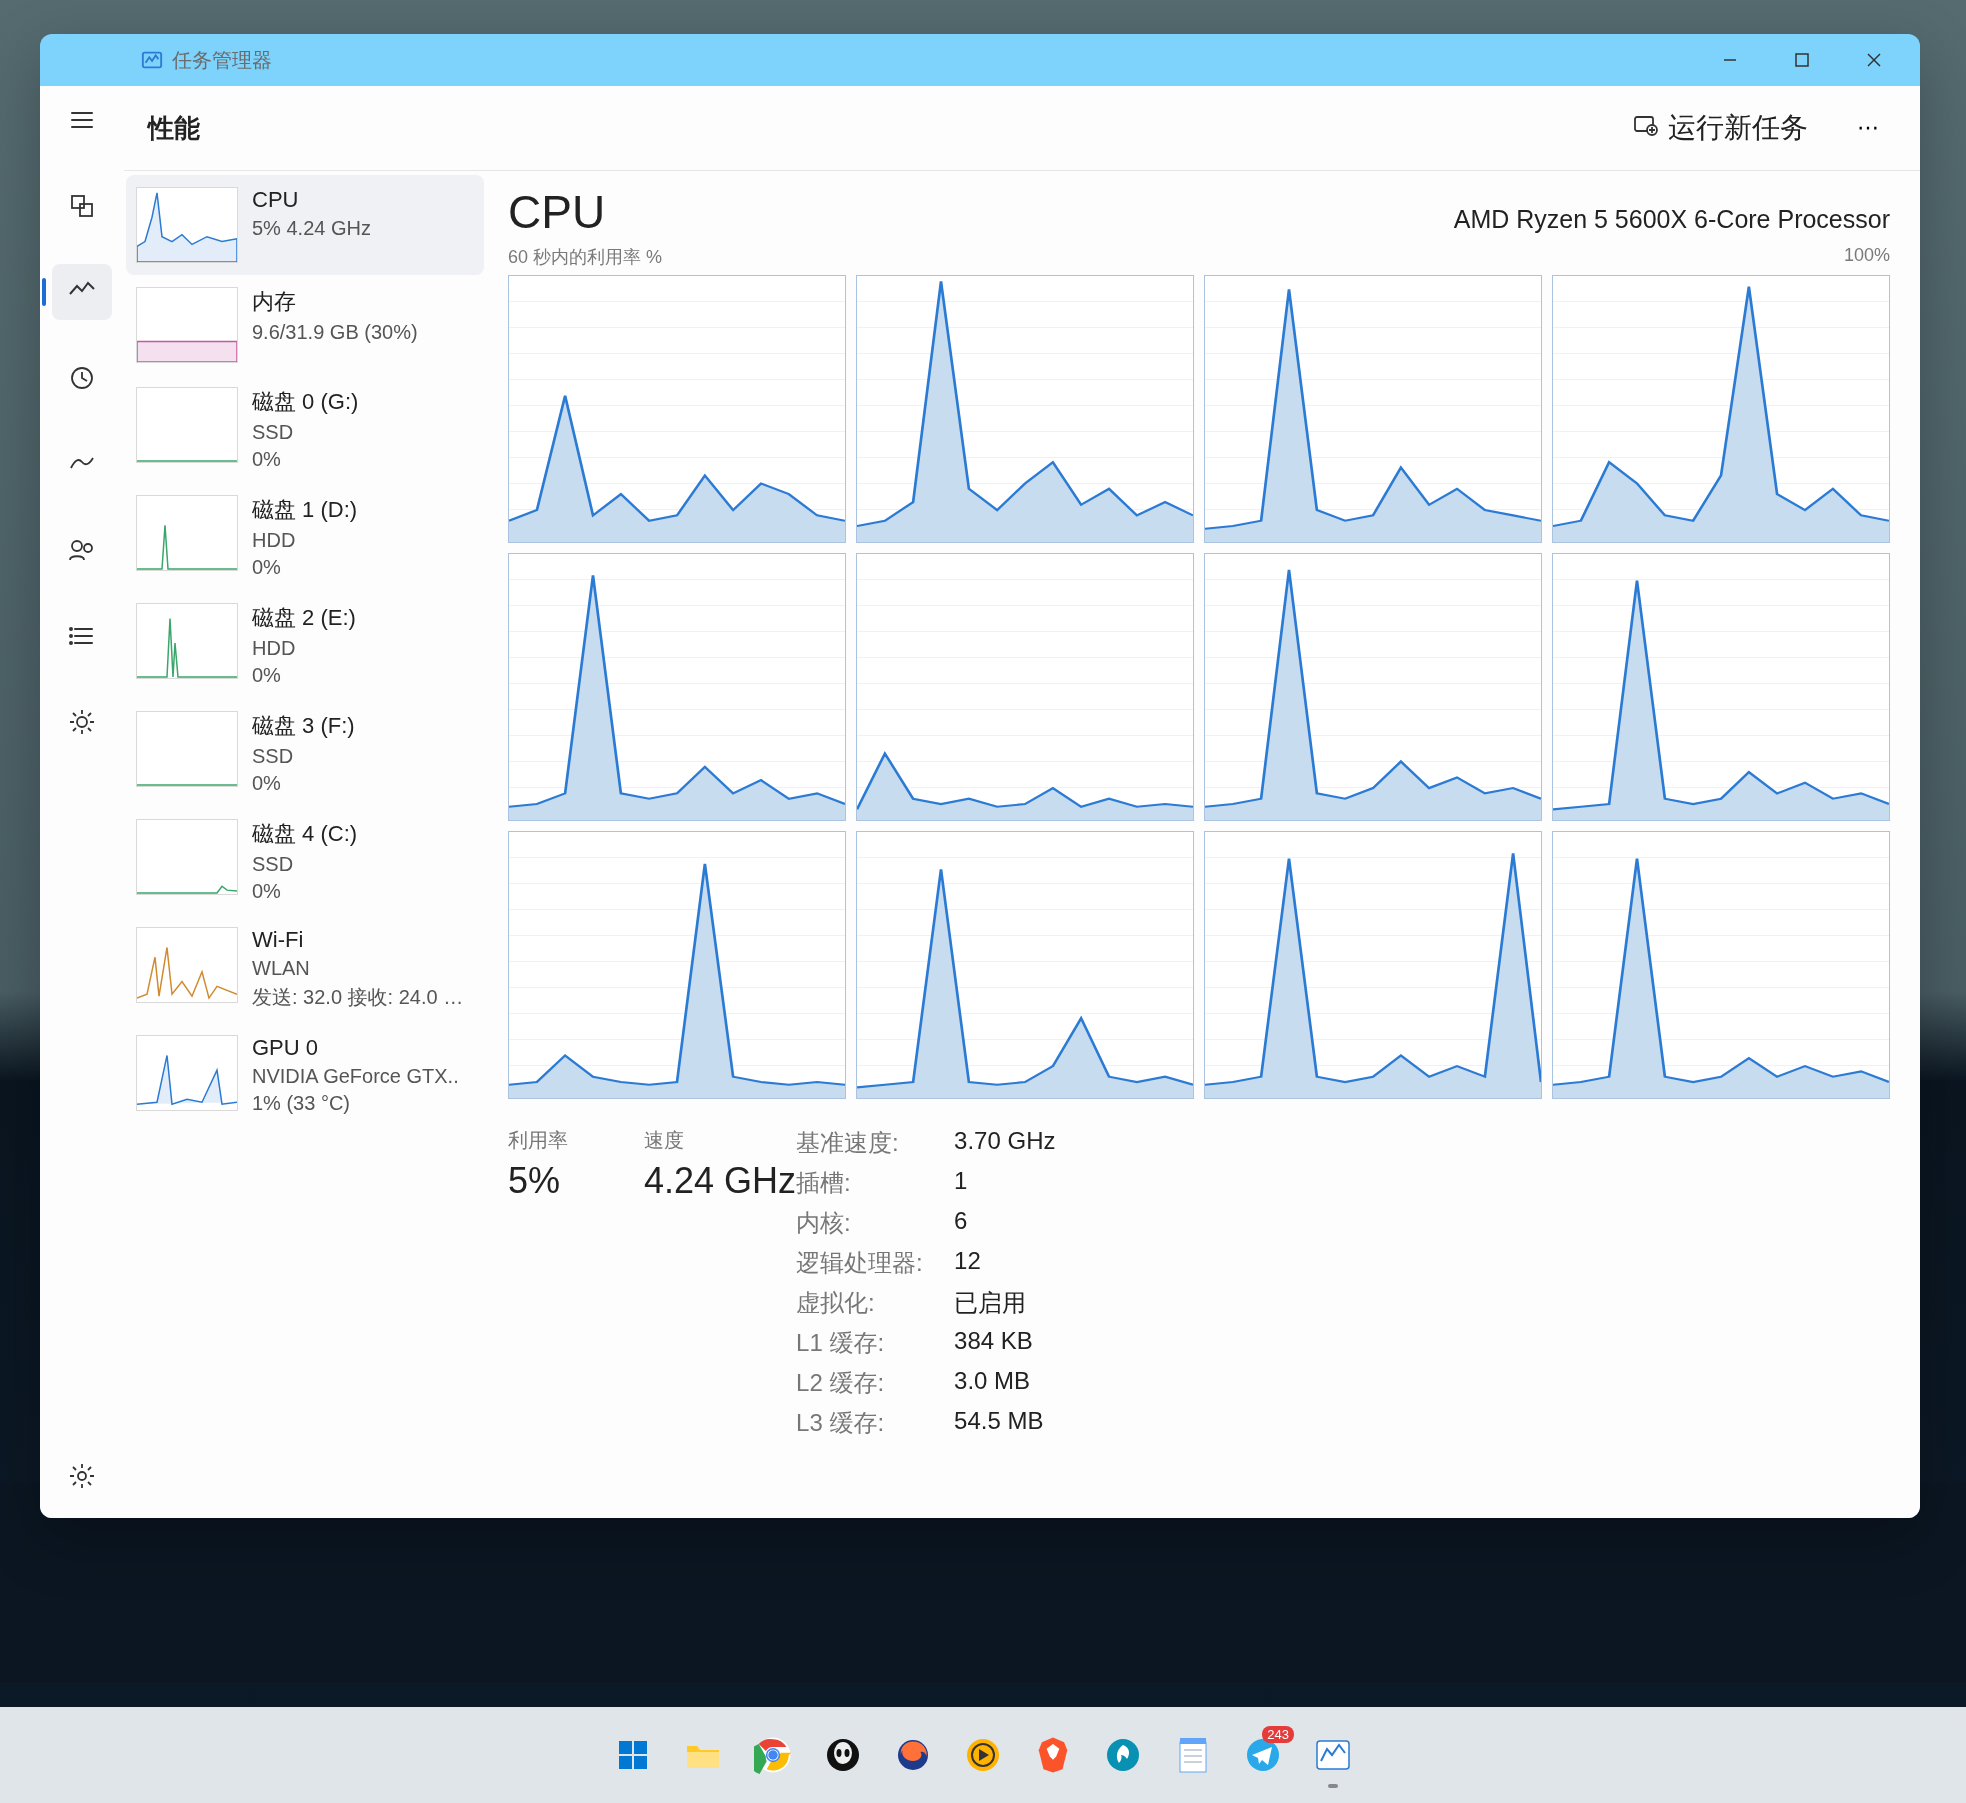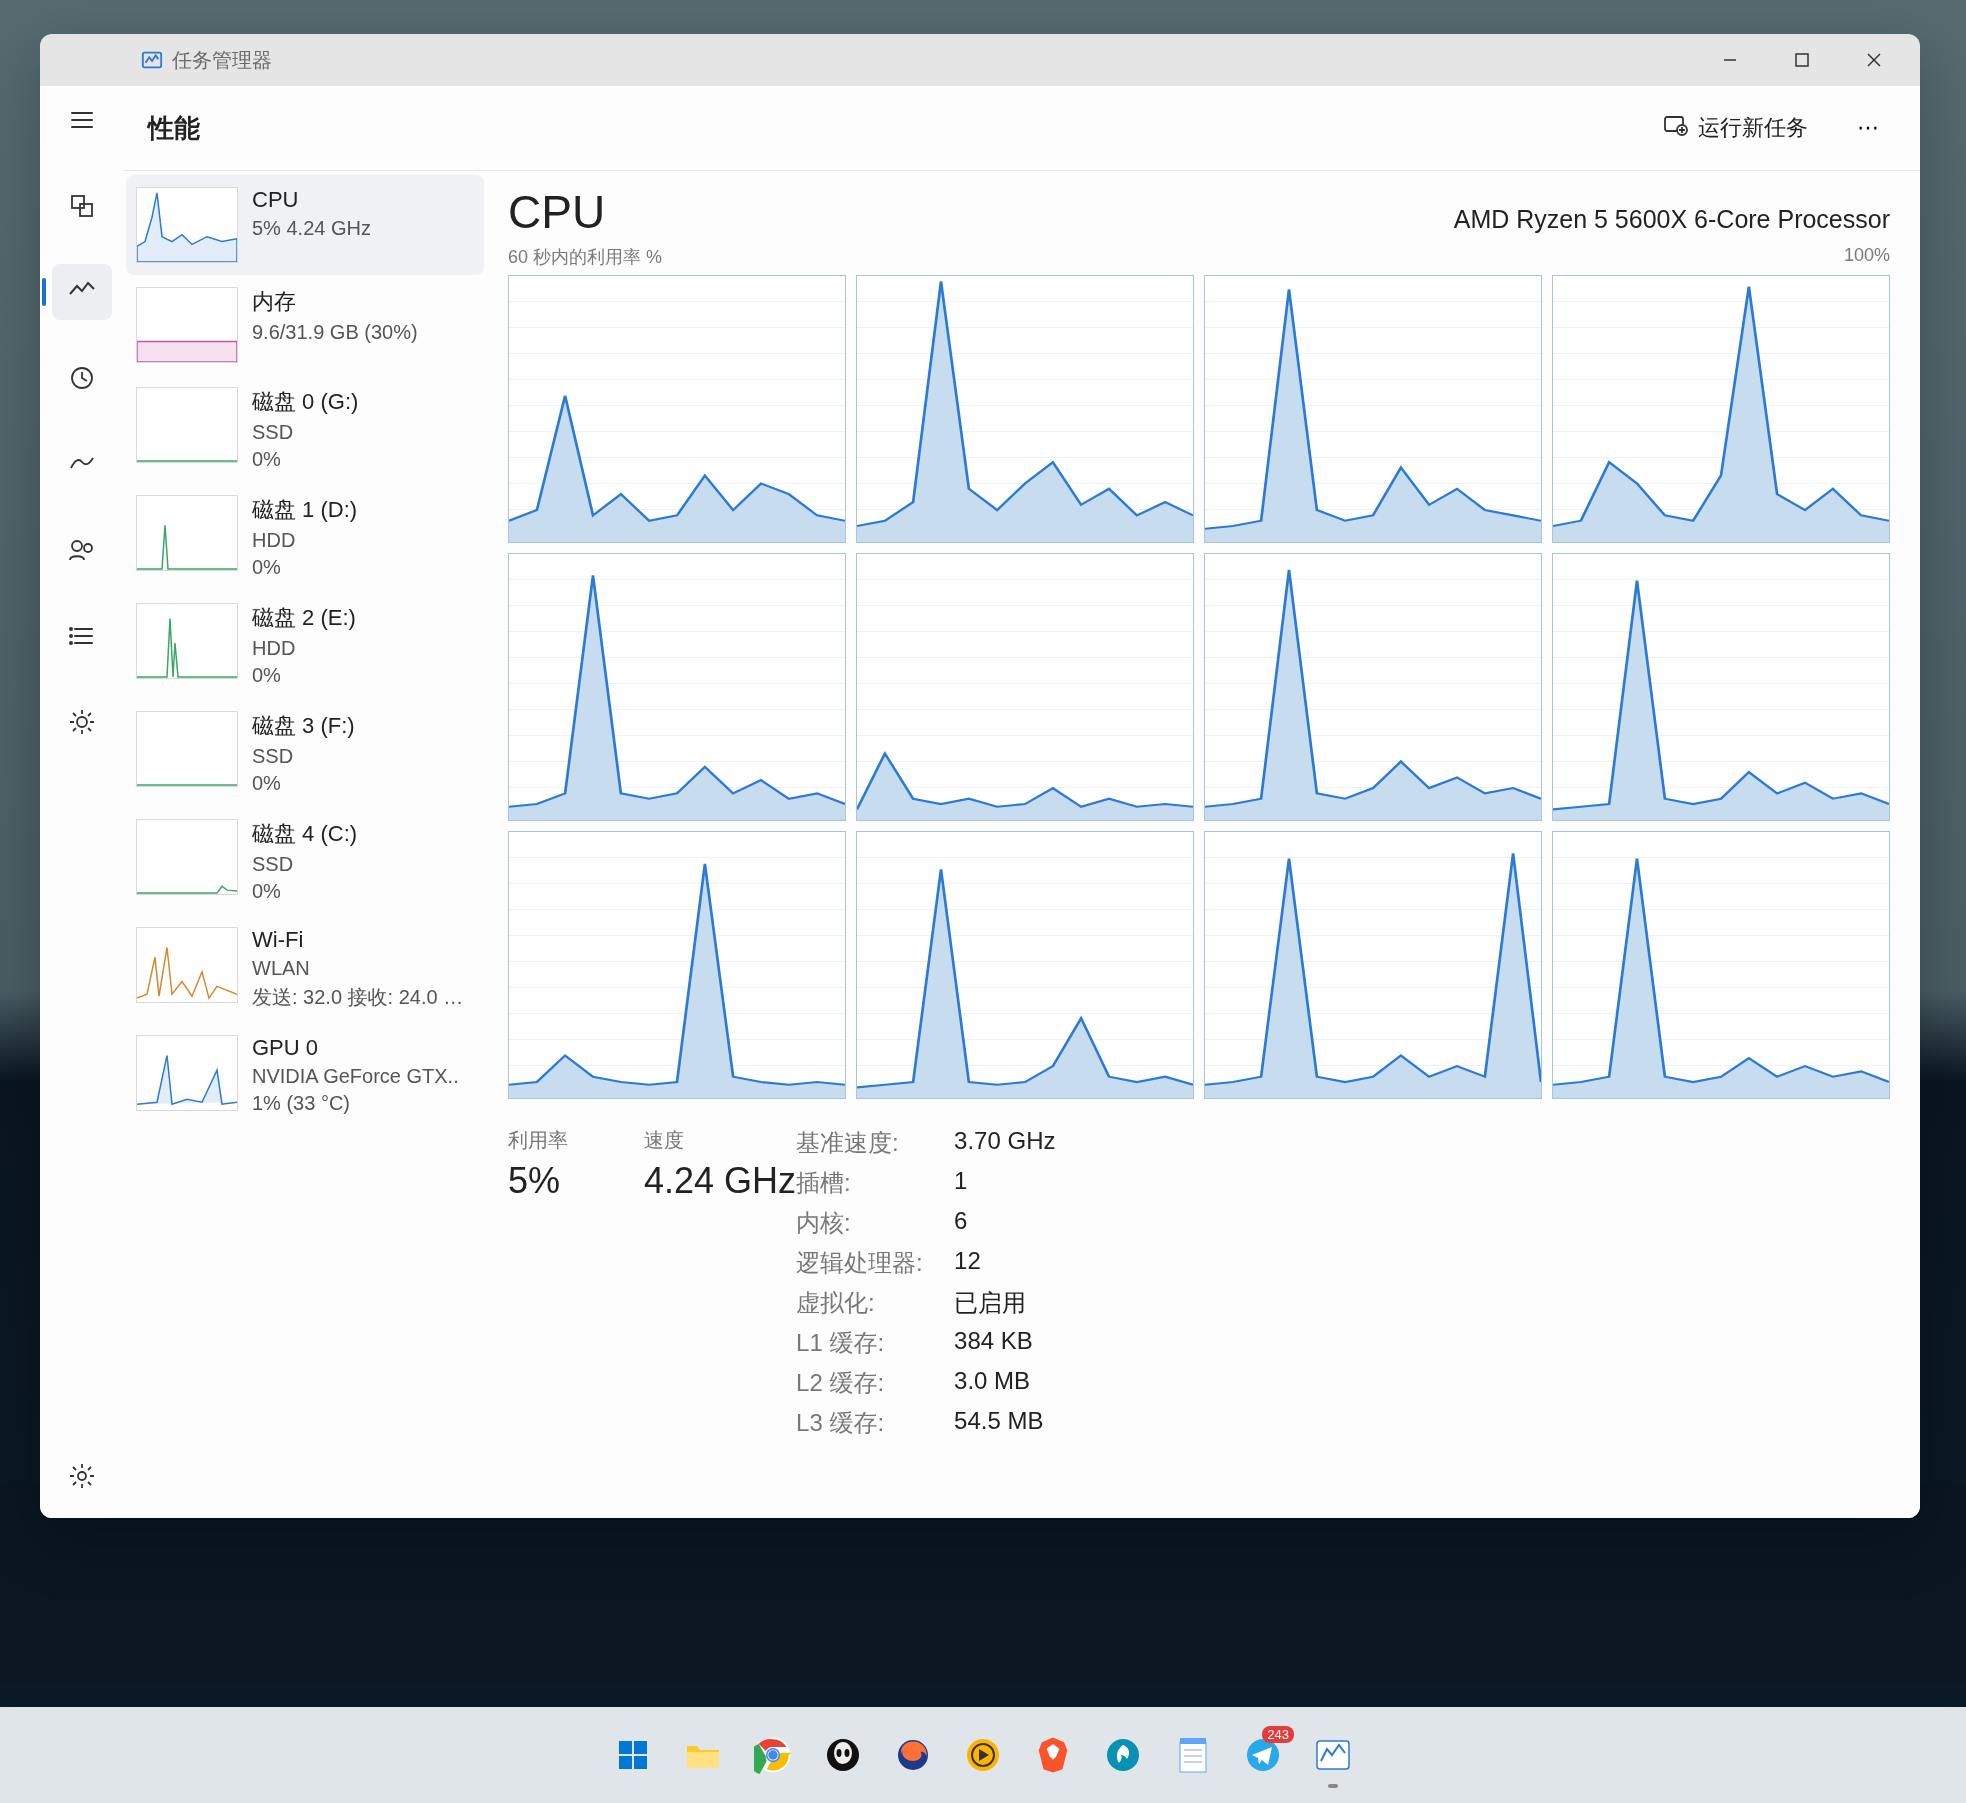--- a/index.html
+++ b/index.html
@@ -1,34 +1,34 @@
 <!DOCTYPE html>
 <html><head>
 <meta charset="utf-8">
 <style>
 *{box-sizing:border-box;margin:0;padding:0;font-family:"Segoe UI","Microsoft YaHei",sans-serif}
 body{width:1966px;height:1803px;background:linear-gradient(180deg,#556b70 0%,#4a5e64 55%,#0a1520 60%,#0c1a28 100%);position:relative;overflow:hidden}
 .desktop-waves{position:absolute;bottom:120px;left:0;right:0;height:200px;background:#0b1622}
-.window{position:absolute;top:34px;left:40px;width:1880px;height:1484px;background:#e5e5e5;border-radius:12px;box-shadow:0 20px 60px rgba(0,0,0,.25);display:flex;flex-direction:column;overflow:hidden}
+.window{position:absolute;top:34px;left:40px;width:1880px;height:1484px;background:#7dd3fc;border-radius:12px;box-shadow:0 20px 60px rgba(0,0,0,.25);display:flex;flex-direction:column;overflow:hidden}
 .titlebar{height:52px;display:flex;align-items:center;padding:0 10px;color:#6b6b6b;font-size:20px}
 .tb-icon{width:24px;height:24px;margin:0 8px 0 90px;display:inline-flex;align-items:center;justify-content:center}
 .tb-title{font-size:20px}
 .win-controls{margin-left:auto;display:flex}
 .win-btn{width:72px;height:52px;display:flex;align-items:center;justify-content:center;color:#555;cursor:pointer}
 .body-row{flex:1;display:flex;min-height:0}
 .nav-rail{width:84px;background:#fdfdfd;display:flex;flex-direction:column;align-items:center;padding-top:6px;gap:30px;border-right:1px solid transparent}
 .nav-btn{width:60px;height:56px;display:flex;align-items:center;justify-content:center;border-radius:8px;cursor:pointer;position:relative;color:#333}
 .nav-btn.active{background:#eceef1}
 .nav-btn.active::before{content:"";position:absolute;left:-10px;top:14px;bottom:14px;width:4px;background:#1a6fd6;border-radius:2px}
 .nav-spacer{flex:1}
 .content{flex:1;display:flex;flex-direction:column;min-width:0;background:#fdfdfd}
 .content-header{height:84px;display:flex;align-items:center;padding:0 28px 0 24px;border-bottom:0}
 .page-title{font-size:26px;font-weight:600;color:#222}
 .hdr-actions{margin-left:auto;display:flex;align-items:center;gap:24px}
-.hdr-btn{display:flex;align-items:center;gap:10px;font-size:22px;color:#222;cursor:pointer;padding:8px 12px;border-radius:6px}
+.hdr-btn{display:flex;align-items:center;gap:10px;font-size:28px;color:#222;cursor:pointer;padding:8px 12px;border-radius:6px}
 .more-btn{width:48px;height:48px;display:flex;align-items:center;justify-content:center;cursor:pointer;border-radius:6px;font-size:22px}
 .content-body{flex:1;display:flex;min-height:0;border-top:1px solid #e6e6e6}
 .perf-list{width:366px;border-right:0;overflow-y:auto;padding:4px 6px 4px 2px}
 .perf-item{display:flex;gap:14px;padding:12px 8px 12px 10px;border-radius:8px;cursor:pointer}
 .perf-item.selected{background:#f0f1f4}
 .thumb{width:102px;height:76px;border:1px solid #d9d9d9;background:#fff;position:relative;overflow:hidden;flex-shrink:0}
 .thumb svg{position:absolute;inset:0;width:100%;height:100%}
 .pi-txt{display:flex;flex-direction:column;gap:4px;min-width:0}
 .pi-name{font-size:22px;color:#222;white-space:nowrap}
 .pi-sub{font-size:20px;color:#555;white-space:nowrap;overflow:hidden;text-overflow:ellipsis}

